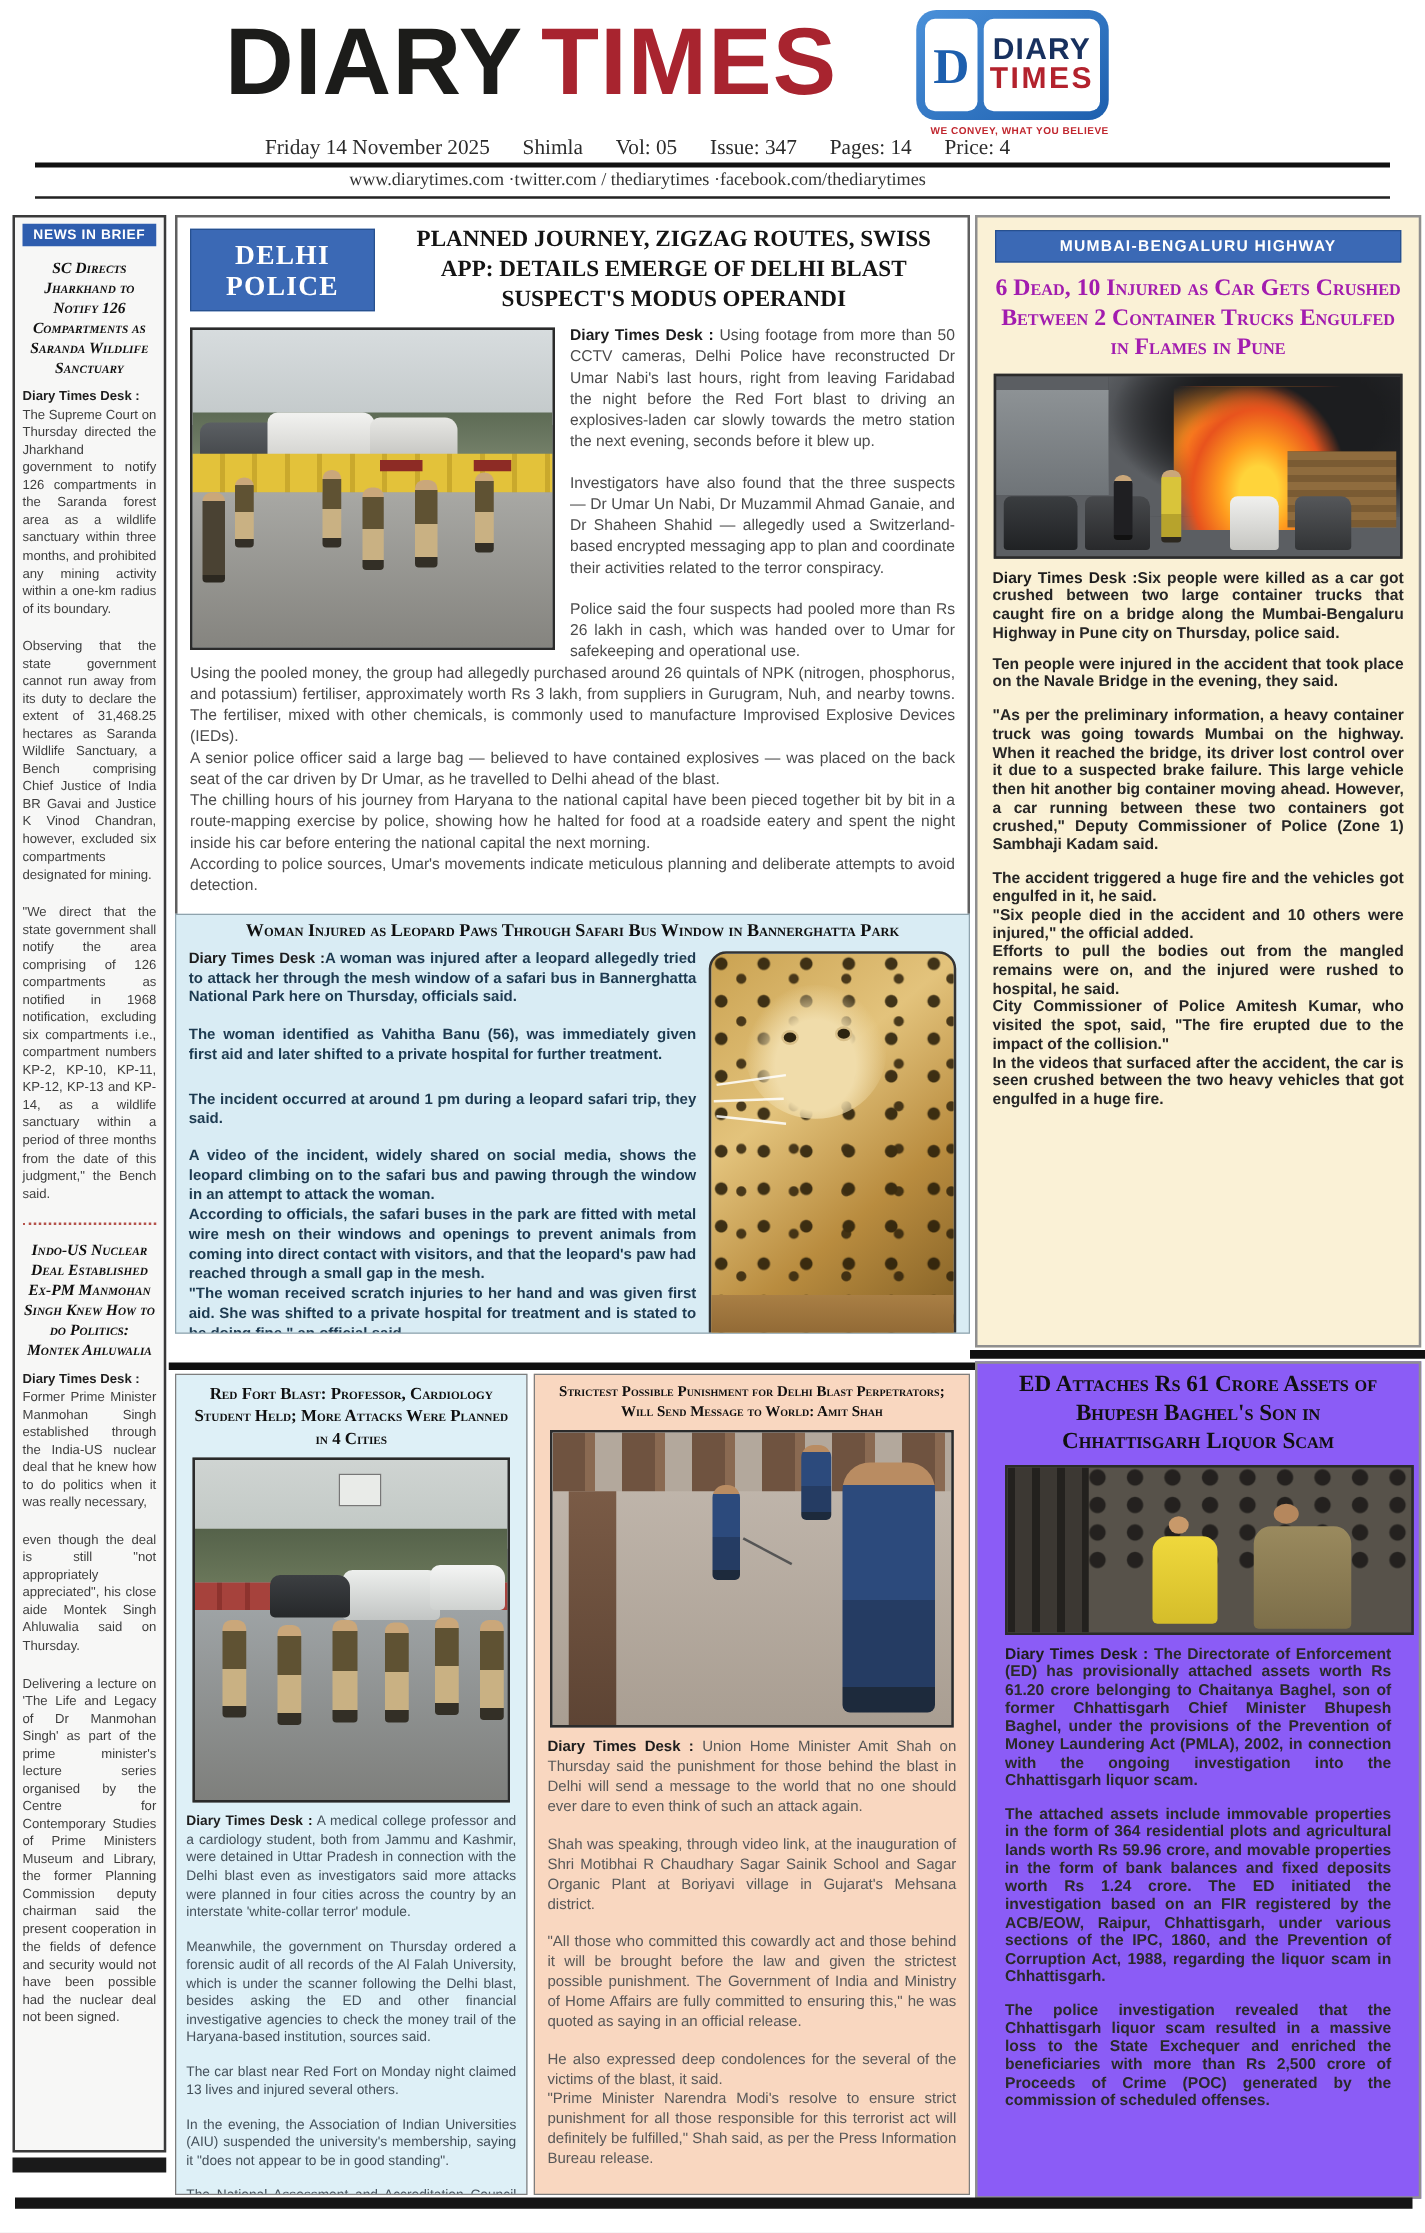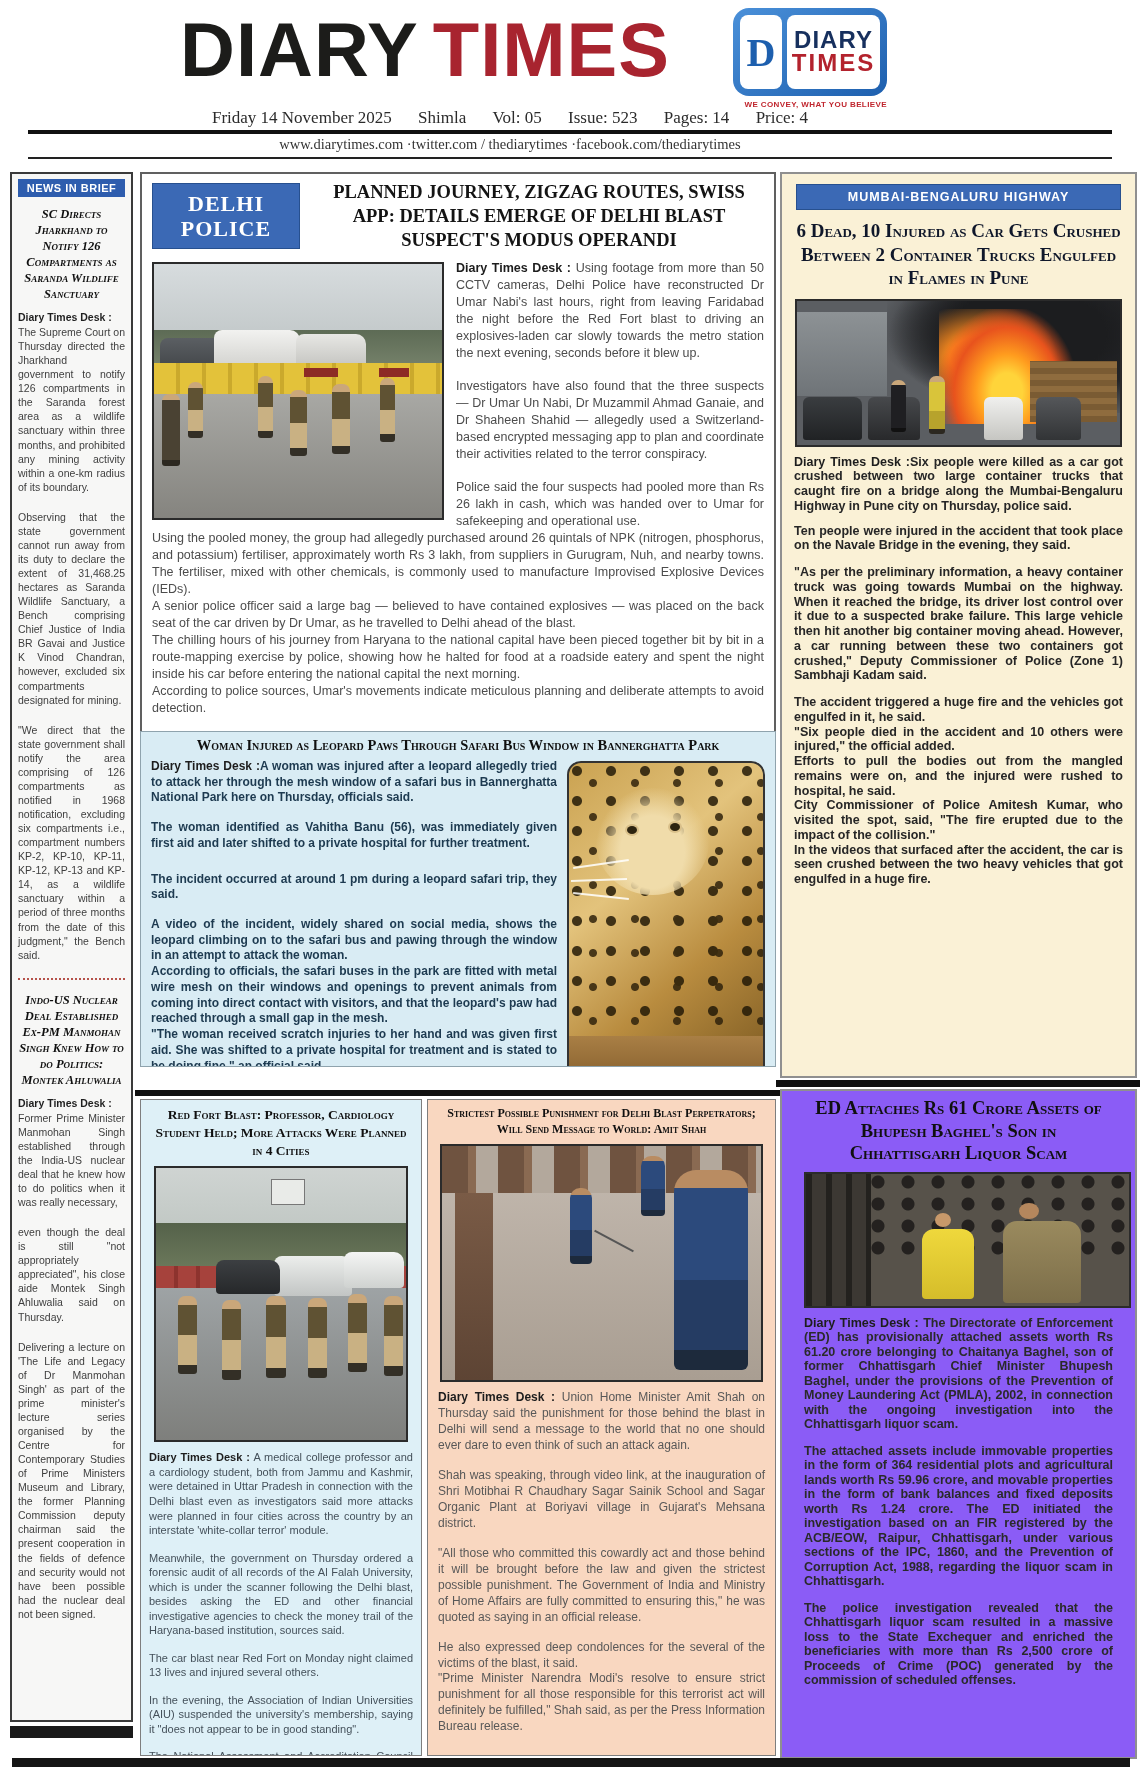--- a/index.html
+++ b/index.html
@@ -76,21 +76,21 @@
   .boxD { position:absolute; left:427px; top:1099px; width:349px; height:657px; background:#f9d7c0;
     border:1px solid #7e7e7e; padding:6px 10px; overflow:hidden; }
   .d-headline { font-size:12px; line-height:1.3; text-align:center; margin-bottom:7px; }
   .boxD p { font-size:12px; line-height:1.33; color:#585858; }
 
   
   .boxE { position:absolute; left:780px; top:172px; width:357px; height:906px; background:#faf1d6;
     border:2px solid #8f8f8f; padding:8px 12px; overflow:hidden; }
   .e-kicker { background:#3b69b5; border:1px solid #27508f; color:#fff; font-weight:700; font-size:12.5px;
     letter-spacing:1px; text-align:center; padding:5px 0; margin:2px 2px 9px; }
-  .e-headline { font-size:19px; line-height:1.24; text-align:center; margin-bottom:9px; color:#0f172a; }
+  .e-headline { font-size:19px; line-height:1.24; text-align:center; margin-bottom:9px; color:#a21caf; }
   .boxE p { font-weight:700; font-size:12.5px; line-height:1.18; color:#262626; }
 
   .divider-right { position:absolute; left:776px; top:1080px; width:364px; height:7px; background:#101010; }
 
   .boxF { position:absolute; left:780px; top:1089px; width:357px; height:670px; background:#8b5cf6;
     border:2px solid #8f8f8f; padding:6px 22px; overflow:hidden; }
   .f-headline { font-size:18.5px; line-height:1.22; text-align:center; margin-bottom:7px; }
   .boxF p { font-weight:700; font-size:12.5px; line-height:1.16; color:#2a2a2a; margin-bottom:12px; }
 
   .bottom-bar { position:absolute; left:12px; top:1758px; width:1118px; height:9px; background:#151515; }
@@ -165,21 +165,21 @@
           <span class="lt1">DIARY</span>
           <span class="lt2">TIMES</span>
         </div>
       </div>
       <div class="tagline">WE CONVEY, WHAT YOU BELIEVE</div>
     </div>
     <div class="dateline">
       <span>Friday 14 November 2025</span>
       <span>Shimla</span>
       <span>Vol: 05</span>
-      <span>Issue: 523</span>
+      <span>Issue: 347</span>
       <span>Pages: 14</span>
       <span>Price: 4</span>
     </div>
     <div class="rule-thick"></div>
     <div class="weblinks">www.diarytimes.com ·twitter.com / thediarytimes ·facebook.com/thediarytimes</div>
     <div class="rule-thin"></div>
   </header>
 
   <aside class="sidebar">
     <div class="nib-header">NEWS IN BRIEF</div>

